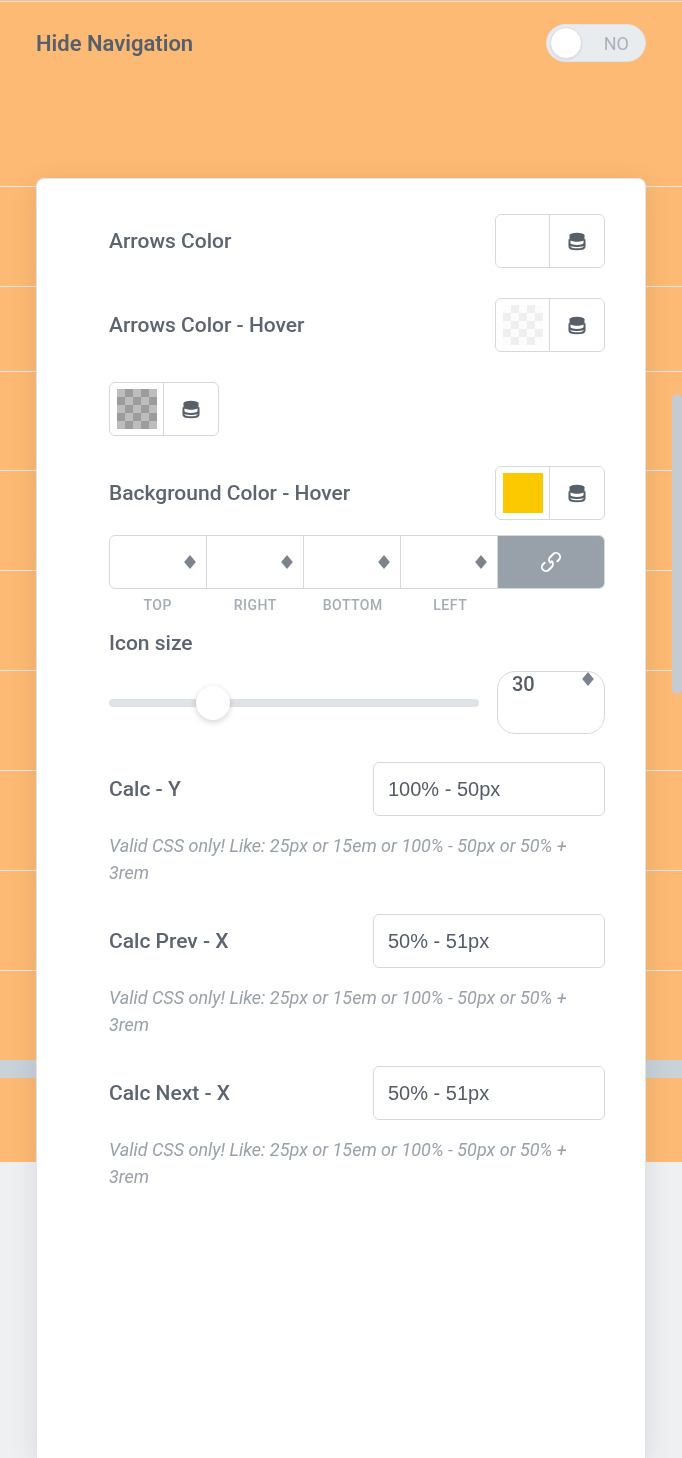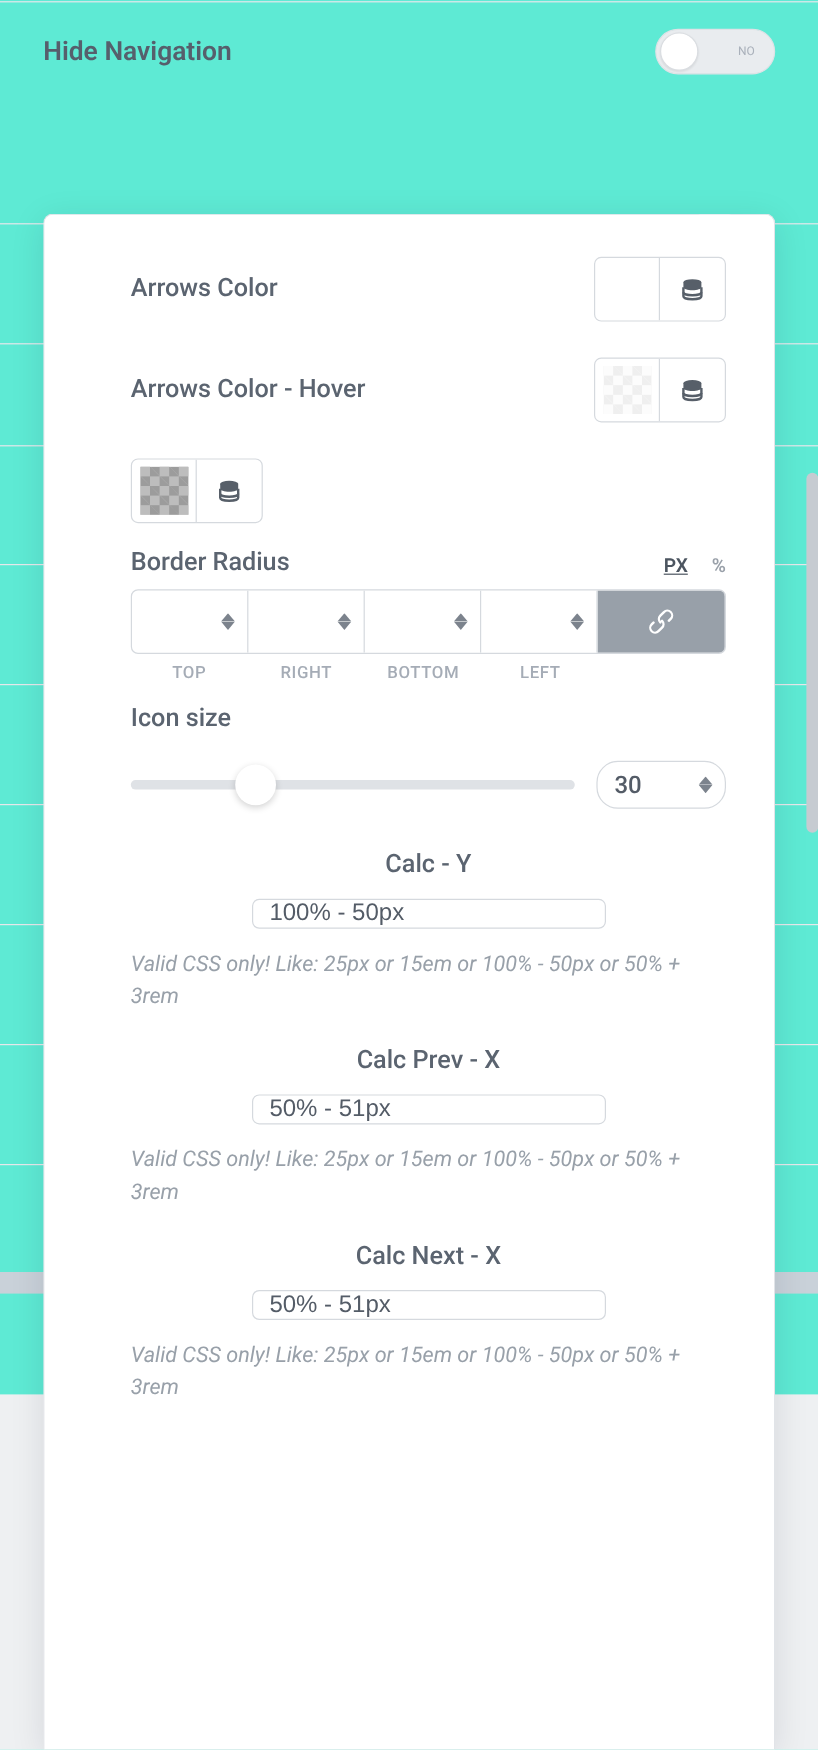--- a/index.html
+++ b/index.html
@@ -7,21 +7,21 @@
     width: 682px;
     height: 1458px;
     font-family: -apple-system, BlinkMacSystemFont, "Segoe UI", Roboto, Helvetica, Arial, sans-serif;
     background: #f5f5f5;
     overflow: hidden;
   }
   .page {
     position: relative;
     width: 682px;
     height: 1458px;
-    background: #5eead4;
+    background: #fdba74;
   }
   .bg-lines {
     position: absolute;
     inset: 0;
     z-index: 0;
   }
   .bg-line {
     position: absolute;
     left: 0; right: 0;
     height: 1px;
@@ -70,21 +70,21 @@
     left: 3px;
     top: 2px;
     width: 32px;
     height: 32px;
     border-radius: 50%;
     background: #fff;
     border: 1px solid #dadde1;
     box-shadow: 0 1px 2px rgba(0,0,0,0.08);
   }
   .toggle .txt {
-    font-size: 10px;
+    font-size: 18px;
     font-weight: 400;
     color: #aab1bb;
     padding-right: 16px;
   }
 
   .nav-actions {
     display: flex;
     align-items: center;
     gap: 16px;
   }
@@ -308,41 +308,39 @@
     width: 34px;
     height: 34px;
     border-radius: 50%;
     background: #fff;
     box-shadow: 0 2px 6px rgba(0,0,0,0.18);
     transform: translate(-50%, -50%);
     cursor:pointer;
   }
   .value-box {
     width: 108px;
-    height: 40px;
+    height: 63px;
     border: 1px solid #d5d9de;
     border-radius: 18px;
     display:flex;
-    align-items:center;
     padding: 0 10px 0 14px;
     justify-content: space-between;
   }
   .value-box span {
     font-size: 20px;
     color: #545c67;
     font-weight: 500;
   }
 
   
   .calc-row {
     display:flex;
     align-items:center;
     gap: 16px;
     margin-top: 28px;
-    flex-direction: column;
   }
   .calc-row .row-label {
     flex-basis: 50%;
   }
   .calc-input {
     flex:1;
     height: 54px;
     border: 1px solid #d5d9de;
     border-radius: 6px;
     padding: 0 14px;
@@ -459,28 +457,37 @@
             <svg class="coins-svg" width="20" height="22" viewBox="0 0 24 24">
                 <ellipse cx="12" cy="5" rx="9" ry="3"></ellipse>
                 <path d="M3 5v5c0 1.66 4 3 9 3s9-1.34 9-3V5"></path>
                 <path d="M3 10v5c0 1.66 4 3 9 3s9-1.34 9-3v-5" fill="none" stroke="#575f69" stroke-width="2.4"></path>
                 <path d="M3 15v4c0 1.66 4 3 9 3s9-1.34 9-3v-4" fill="none" stroke="#575f69" stroke-width="2.4"></path>
               </svg>
           </div>
         </div>
       </div>
 
-
-      <div class="br-header">
-        <span class="section-label">Border Radius</span>
-        <div class="unit-picker">
-          <span class="active">PX</span>
-          <span>%</span>
-        </div>
-      </div>
+      <div class="color-row">
+        <span class="row-label">Background Color - Hover</span>
+        <div class="colorbox">
+          <div class="swatch">
+              <div class="swatch-inner swatch-yellow"></div>
+            </div>
+          <div class="action-cell">
+            <svg class="coins-svg" width="20" height="22" viewBox="0 0 24 24">
+                <ellipse cx="12" cy="5" rx="9" ry="3"></ellipse>
+                <path d="M3 5v5c0 1.66 4 3 9 3s9-1.34 9-3V5"></path>
+                <path d="M3 10v5c0 1.66 4 3 9 3s9-1.34 9-3v-5" fill="none" stroke="#575f69" stroke-width="2.4"></path>
+                <path d="M3 15v4c0 1.66 4 3 9 3s9-1.34 9-3v-4" fill="none" stroke="#575f69" stroke-width="2.4"></path>
+              </svg>
+          </div>
+        </div>
+      </div>
+
 
       <div class="dim-row">
         <div class="dim-cell">
           <input type="text" style="">
           <span class="stepper">
             <svg width="12" height="7" viewBox="0 0 10 6">
                 <path d="M5 0l5 6H0z" fill="#7c838d"></path>
               </svg>
             <svg width="12" height="7" viewBox="0 0 10 6">
                 <path d="M5 6l5-6H0z" fill="#7c838d"></path>

